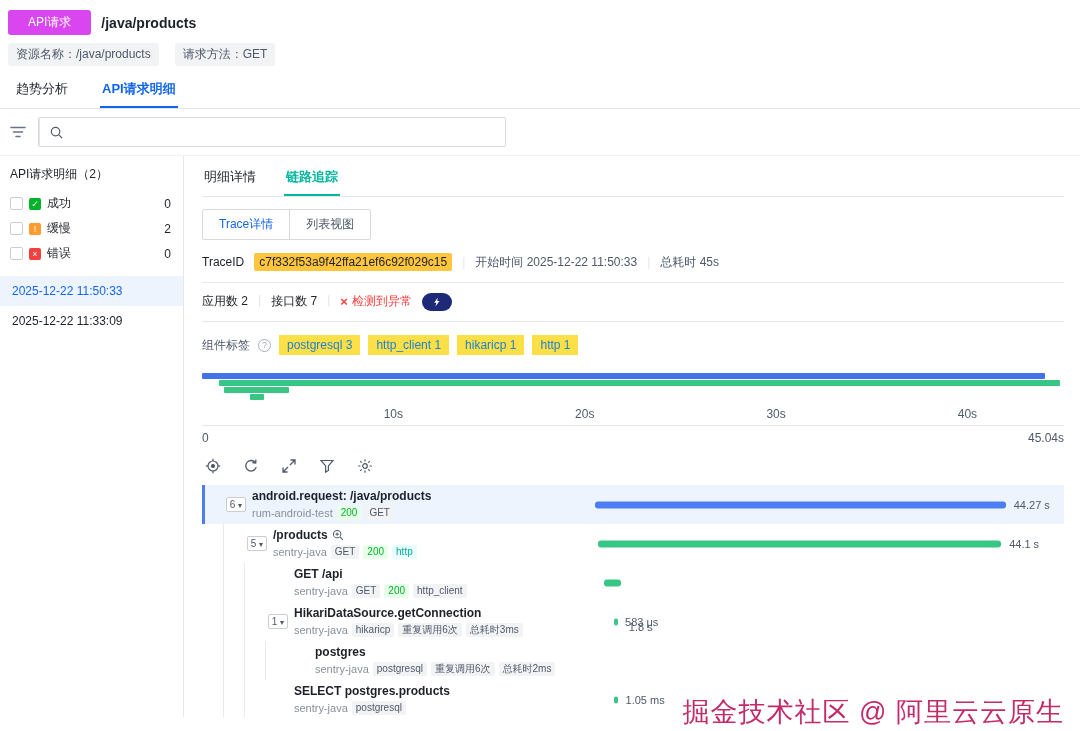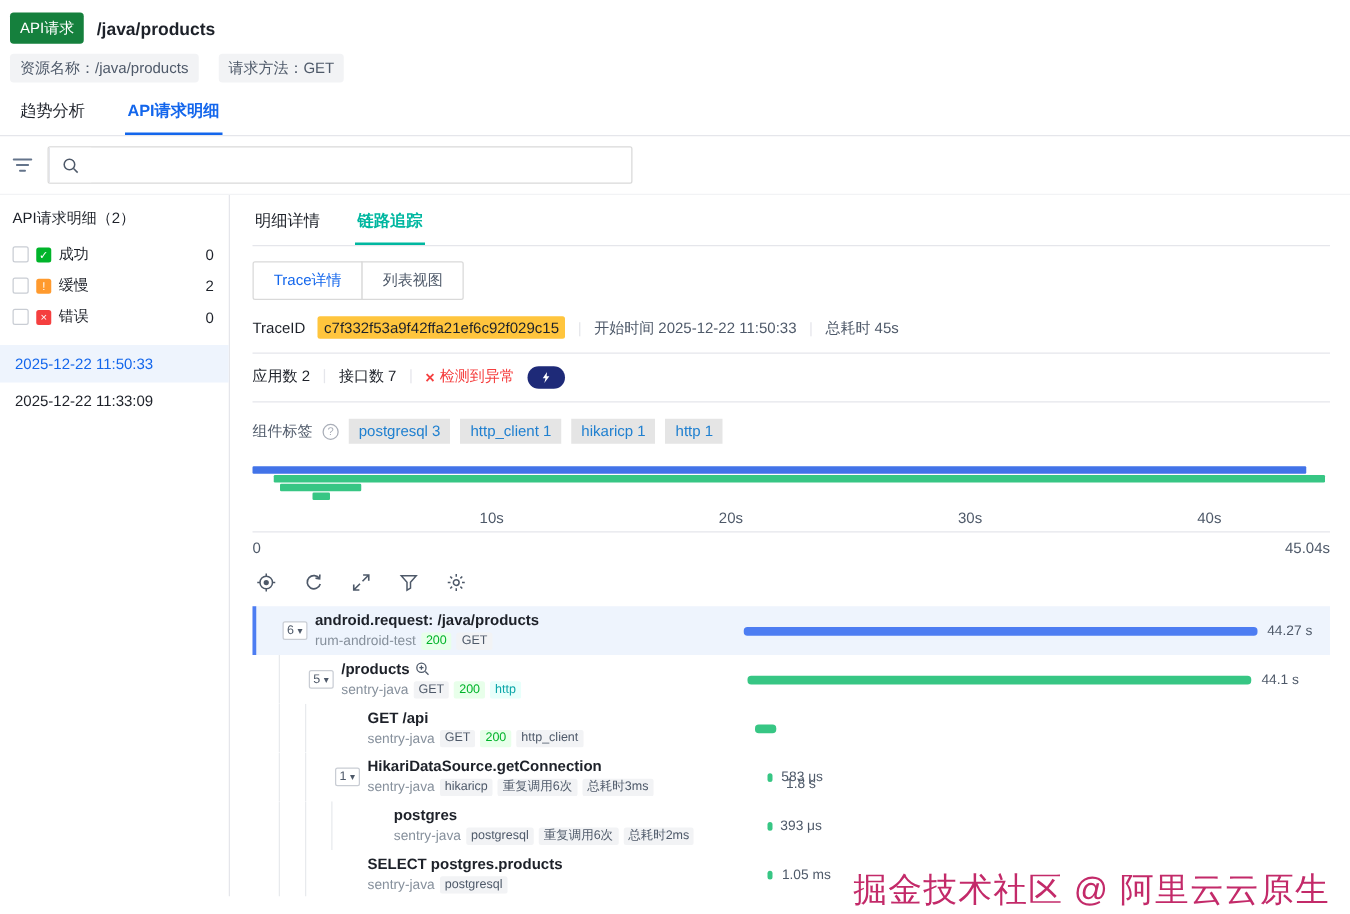--- a/index.html
+++ b/index.html
@@ -4,21 +4,21 @@
 <style>
   * { box-sizing: border-box; margin: 0; padding: 0; }
   html,body { background:#fff; }
   .page {
     width:1080px; height:731px; position:relative; overflow:hidden;
     background:#fff; color:#1d2129;
     font-family:"Liberation Sans","DejaVu Sans",sans-serif; font-size:12px;
   }
   
   .top-header { display:flex; align-items:center; gap:10px; padding:10px 10px 2px 8px; }
-  .api-badge { background:#15803d; color:#fff; font-size:12px; padding:4px 8px; border-radius:3px; }
+  .api-badge { background:#d946ef; color:#fff; font-size:12px; padding:4px 20px; border-radius:3px; }
   .page-title { font-size:14px; font-weight:bold; color:#1d2129; }
   .meta-row { display:flex; gap:16px; padding:6px 8px 4px 8px; }
   .meta-pill { background:#f2f3f5; color:#4e5969; font-size:12px; padding:3px 8px; border-radius:3px; }
   .header-tabs { display:flex; gap:30px; padding:0 14px; border-bottom:1px solid #e5e6eb; margin-top:2px; }
   .header-tabs .tab { font-size:13px; color:#1d2129; padding:8px 2px; cursor:pointer; border-bottom:2px solid transparent; }
   .header-tabs .tab.active { color:#1366ec; font-weight:bold; border-bottom-color:#1366ec; }
   
   .search-row { display:flex; align-items:center; gap:10px; padding:8px 8px; }
   .filter-lines { width:20px; height:20px; display:flex; align-items:center; justify-content:center; cursor:pointer; }
   .search-box { display:flex; width:468px; height:30px; border:1px solid #d9d9d9; border-radius:2px; overflow:hidden; background:#fff; }
@@ -51,21 +51,21 @@
   .trace-row { display:flex; align-items:center; gap:10px; padding:13px 0 11px 0; border-bottom:1px solid #e5e6eb; }
   .trace-id { background:#ffc53d; color:#1d2129; padding:2px 5px; border-radius:2px; cursor:pointer; }
   .sep { color:#e5e6eb; }
   .muted { color:#4e5969; }
   .summary-row { display:flex; align-items:flex-start; gap:10px; padding:10px 0; border-bottom:1px solid #e5e6eb; }
   .anomaly { color:#f53f3f; display:flex; align-items:center; gap:4px; cursor:pointer; }
   .anomaly .x { font-weight:bold; font-size:13px; }
   .ai-badge { background:#1e2a78; border-radius:9px; width:30px; height:18px; display:flex; align-items:center; justify-content:center; cursor:pointer; }
   .tags-row { display:flex; align-items:center; gap:8px; padding:13px 0 4px 0; color:#4e5969; }
   .q-icon { width:13px; height:13px; border:1px solid #a9aeb8; border-radius:50%; color:#a9aeb8; font-size:9px; line-height:11px; text-align:center; }
-  .comp-tag { background:#e5e5e5; color:#2080d0; padding:3px 8px; border-radius:0; cursor:pointer; }
+  .comp-tag { background:#fde047; color:#2080d0; padding:3px 8px; border-radius:0; cursor:pointer; }
   
   .minimap { margin-top:10px; cursor:crosshair; }
   .mm-bars { position:relative; height:36px; }
   .mm-bar { position:absolute; height:6px; border-radius:1px; }
   .mm-ticks { position:relative; height:18px; color:#4e5969; }
   .mm-tick { position:absolute; transform:translateX(-50%); top:2px; }
   .mm-axis { border-top:1px solid #e5e6eb; margin-top:2px; }
   .mm-range { display:flex; justify-content:space-between; color:#4e5969; padding-top:5px; }
   
   .toolbar { display:flex; align-items:center; gap:20px; padding:12px 0 8px 2px; color:#4e5969; }
@@ -377,24 +377,20 @@
                   <span>postgres</span>
                 </div>
                 <div class="span-sub">
                   <span class="span-app">sentry-java</span>
                   <span class="stag plain">postgresql</span>
                   <span class="stag plain">重复调用6次</span>
                   <span class="stag plain">总耗时2ms</span>
                 </div>
               </div>
             </div>
-            <div class="bar-area">
-              <div class="span-bar" style="left: 4.6%; width: 0.5%; background: rgb(55, 198, 132);"></div>
-              <span class="span-dur" style="left: 5.1%;">393 μs</span>
-            </div>
           </div>
           <div class="span-row">
             <div class="span-left">
               <span class="guide"></span>
               <span class="guide"></span>
               <span class="badge-wrap"></span>
               <div class="title-block">
                 <div class="span-title">
                   <span>SELECT postgres.products</span>
                 </div>

